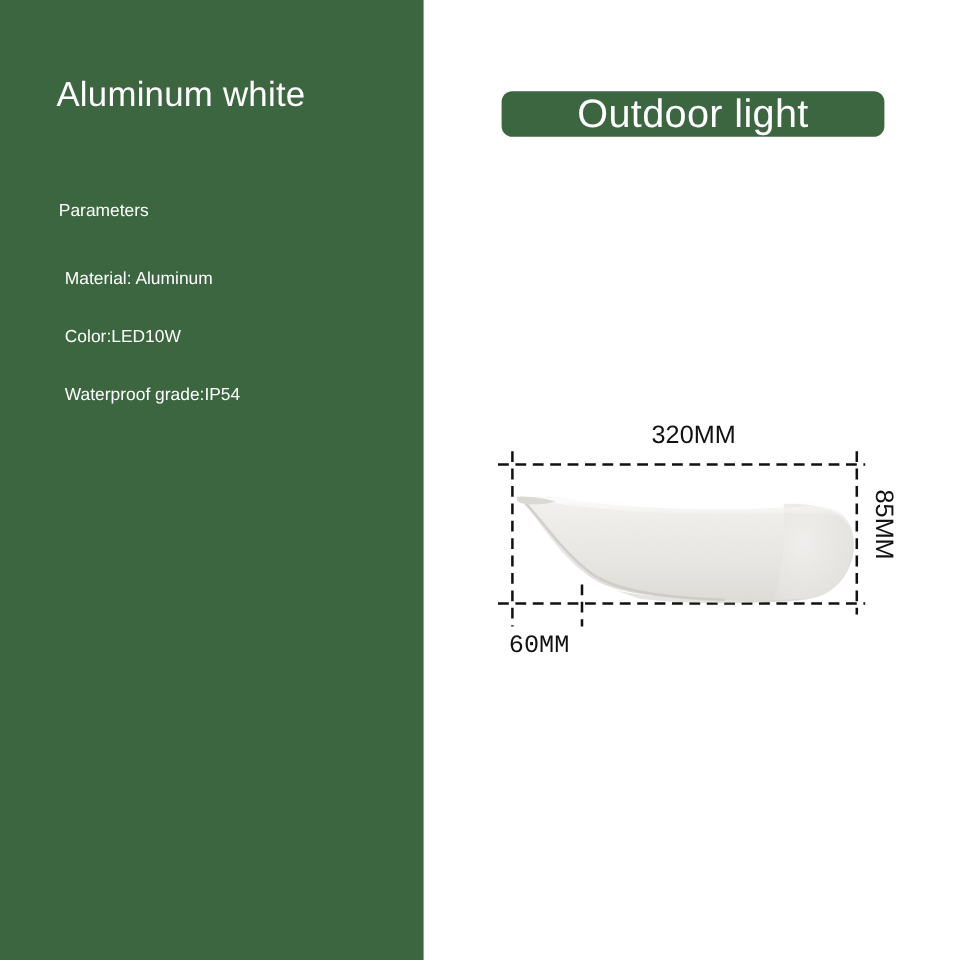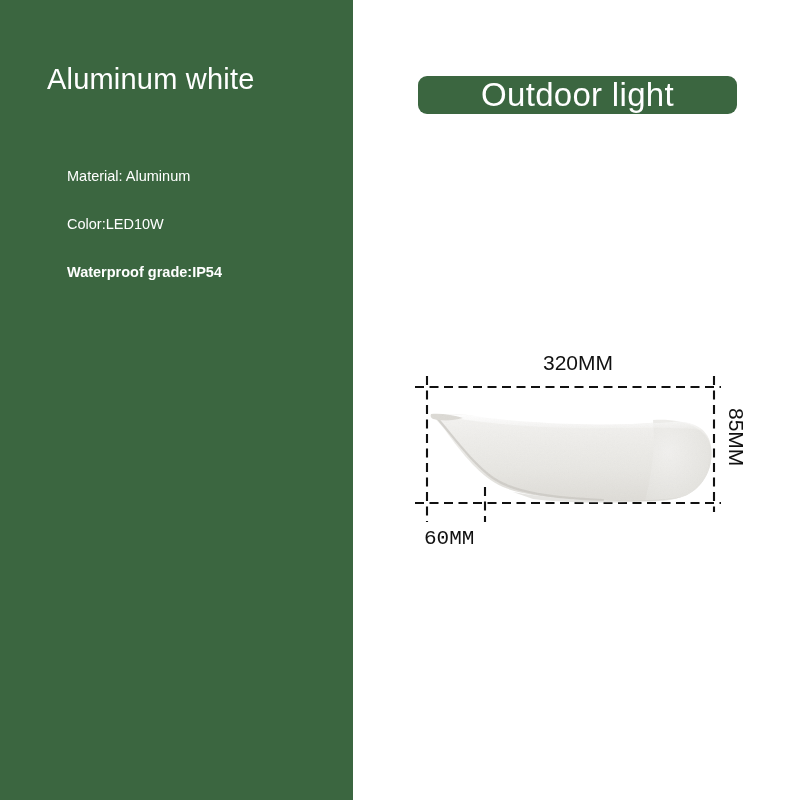--- a/index.html
+++ b/index.html
@@ -54,24 +54,24 @@
     font-size: 14.5px;
     color: #ffffff;
     font-weight: 400;
     margin: 0 0 41px 0;
     white-space: nowrap;
   }
   .spec-row {
     font-size: 14.5px;
     color: #ffffff;
     font-weight: 400;
-    margin: 0 0 32px 18px;
-    white-space: nowrap;
-  }
-  .spec-row:last-child { margin-bottom: 0; font-weight: bold; }
+    margin: 0 0 32px 5px;
+    white-space: nowrap;
+  }
+  .spec-row:last-child { margin-bottom: 0; }
 
   
   .right-area {
     position: absolute;
     left: 353px;
     top: 0;
     width: 447px;
     height: 800px;
     background: #ffffff;
   }
@@ -144,20 +144,21 @@
 </head>
 <body>
 
 <div id="stage">
 
   <div class="green-panel">
 
     <div class="panel-title">Aluminum white</div>
 
     <div class="spec-list">
+      <div class="spec-heading">Parameters</div>
 
       <div class="spec-row">Material: Aluminum</div>
       <div class="spec-row">Color:LED10W</div>
       <div class="spec-row">Waterproof grade:IP54</div>
     </div>
   </div>
 
   <div class="right-area">
 
     <div class="badge">

